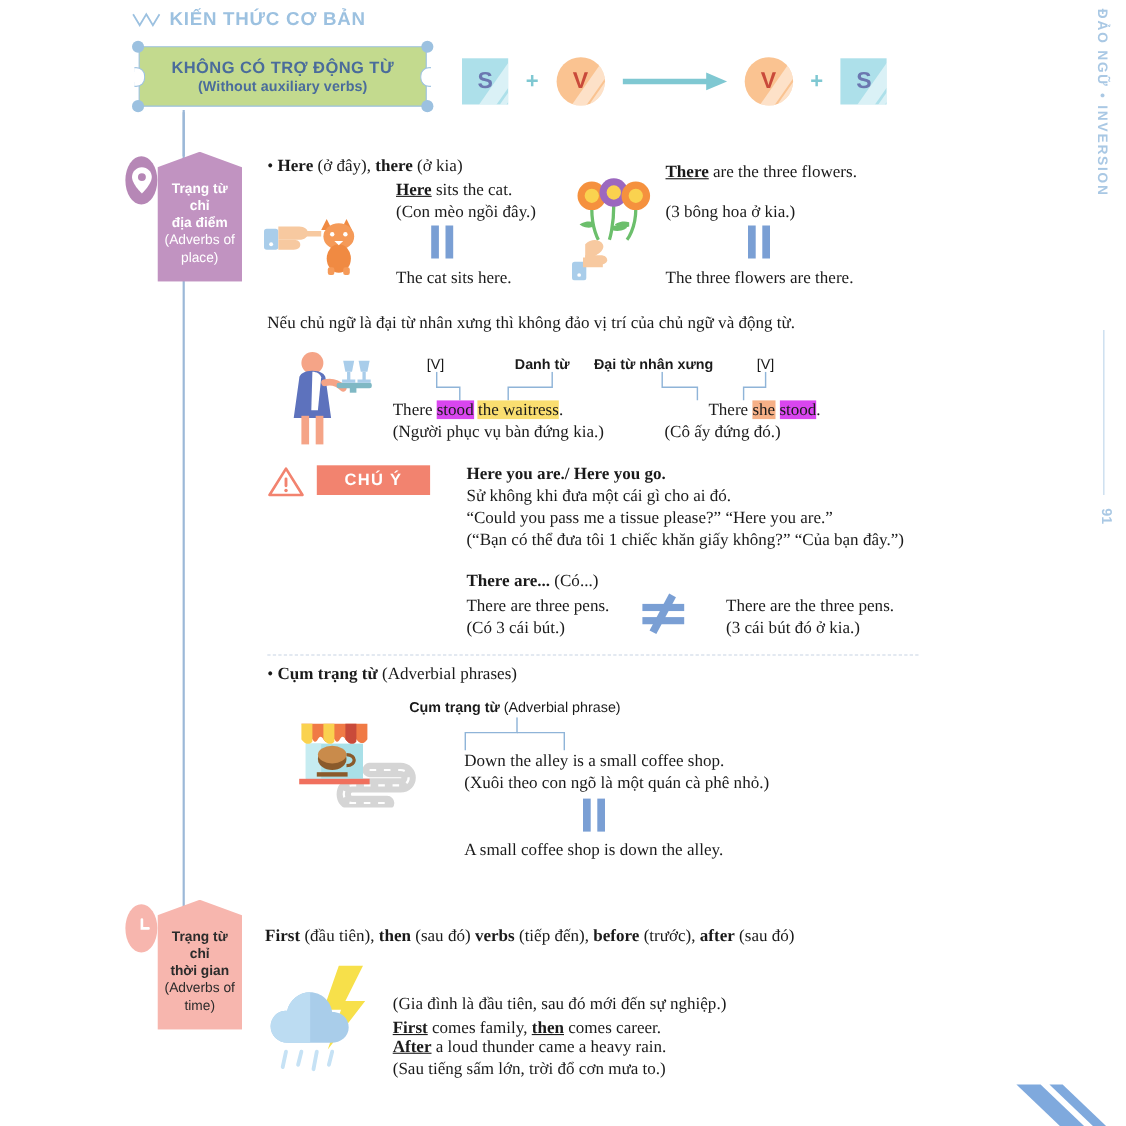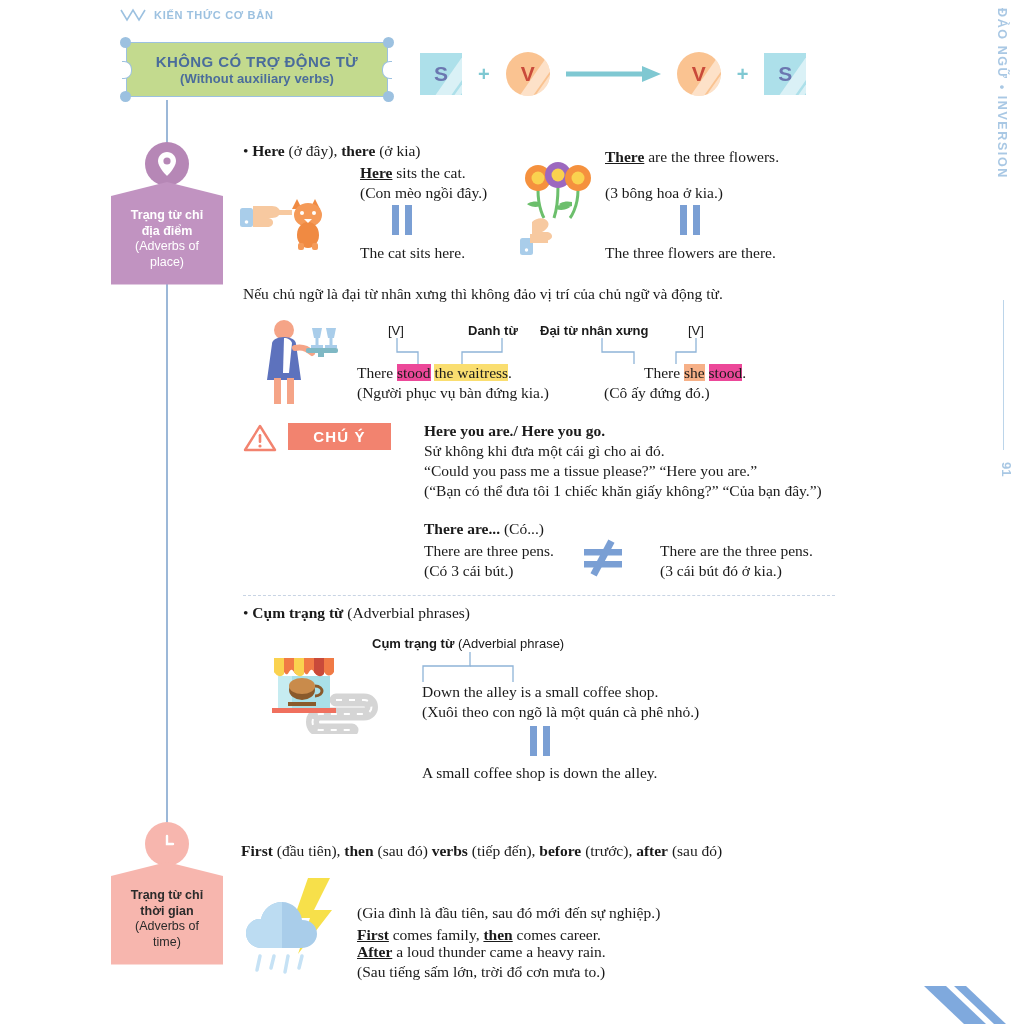--- a/index.html
+++ b/index.html
@@ -11,21 +11,21 @@
     position:relative;
     overflow:hidden;
   }
   .page{position:absolute;inset:0;}
 
   
   .hdr{position:absolute;left:120px;top:8px;display:flex;align-items:center;gap:8px;}
   .hdr-zig{width:26px;height:14px;}
   .hdr-title{
     font-family:"Liberation Sans", sans-serif;
-    font-weight:bold;font-size:11px;letter-spacing:.7px;color:#9cc1e0;
+    font-weight:bold;font-size:17px;letter-spacing:.7px;color:#9cc1e0;
   }
 
   
   .banner-wrap{position:absolute;left:118px;top:37px;width:278px;height:65px;}
   .banner{
     position:absolute;left:8px;top:5px;right:8px;bottom:5px;
     background:#c3da8e;border:1.6px solid #9cc1e0;border-radius:3px;
     display:flex;flex-direction:column;align-items:center;justify-content:center;
     font-family:"Liberation Sans", sans-serif;color:#4a6c9b;
   }
@@ -56,41 +56,41 @@
       transform:rotate(35deg);right:3px;top:-18px;}
   .ci .gl2{position:absolute;width:5px;height:80px;background:rgba(255,255,255,.5);
       transform:rotate(35deg);right:-6px;top:-18px;}
   .plus{font-family:"Liberation Sans", sans-serif;font-weight:bold;font-size:20px;color:#7fc8d2;}
   .arrow{width:95px;height:20px;}
 
   
   .rail{position:absolute;left:166px;top:100px;width:2px;height:830px;background:#9cb8d8;}
 
   
-  .marker{position:absolute;width:106px;display:flex;flex-direction:column;align-items:center;}
+  .marker{position:absolute;width:106px;display:flex;flex-direction:row;align-items:flex-start;}
   .mk-circ{width:44px;height:44px;border-radius:50%;display:flex;align-items:center;justify-content:center;}
   .mk-tag{
     position:relative;width:104px;padding:26px 4px 14px;margin-top:-4px;
     font-family:"Liberation Sans", sans-serif;text-align:center;line-height:1.25;
     clip-path:polygon(0 14px, 50% 0, 100% 14px, 100% 100%, 0 100%);
   }
   .mk-tag b{display:block;font-size:12.5px;font-weight:bold;}
   .mk-tag span{display:block;font-size:12.5px;}
   .mk-place .mk-circ{background:#b687b6;}
   .mk-place .mk-tag{background:#c193c1;color:#ffffff;}
   .mk-time .mk-circ{background:#f7b6ae;}
   .mk-time .mk-tag{background:#f7b6ae;color:#2b2b2b;}
 
   
   .t{position:absolute;font-family:"Liberation Serif", serif;font-size:15.5px;line-height:1.45;color:#1a1a1a;white-space:nowrap;}
   .t b{font-weight:bold;}
   .u{text-decoration:underline;font-weight:bold;}
   .sm{font-family:"Liberation Sans", sans-serif;font-size:13px;font-weight:bold;color:#1a1a1a;}
   .smn{font-family:"Liberation Sans", sans-serif;font-size:13px;font-weight:normal;color:#1a1a1a;}
-  .hl-blue{background:#ec4899;}
+  .hl-blue{background:#d946ef;}
   .hl-yellow{background:#fade70;}
   .hl-orange{background:#f6b087;}
 
   
   .eqv{position:absolute;}
   .eqv i{display:block;width:7px;height:30px;background:#7a9fd4;float:left;margin-right:6px;}
   .neq{position:absolute;width:46px;height:40px;}
 
   .divider{position:absolute;border-top:1px dashed #c8d4e4;}
 

